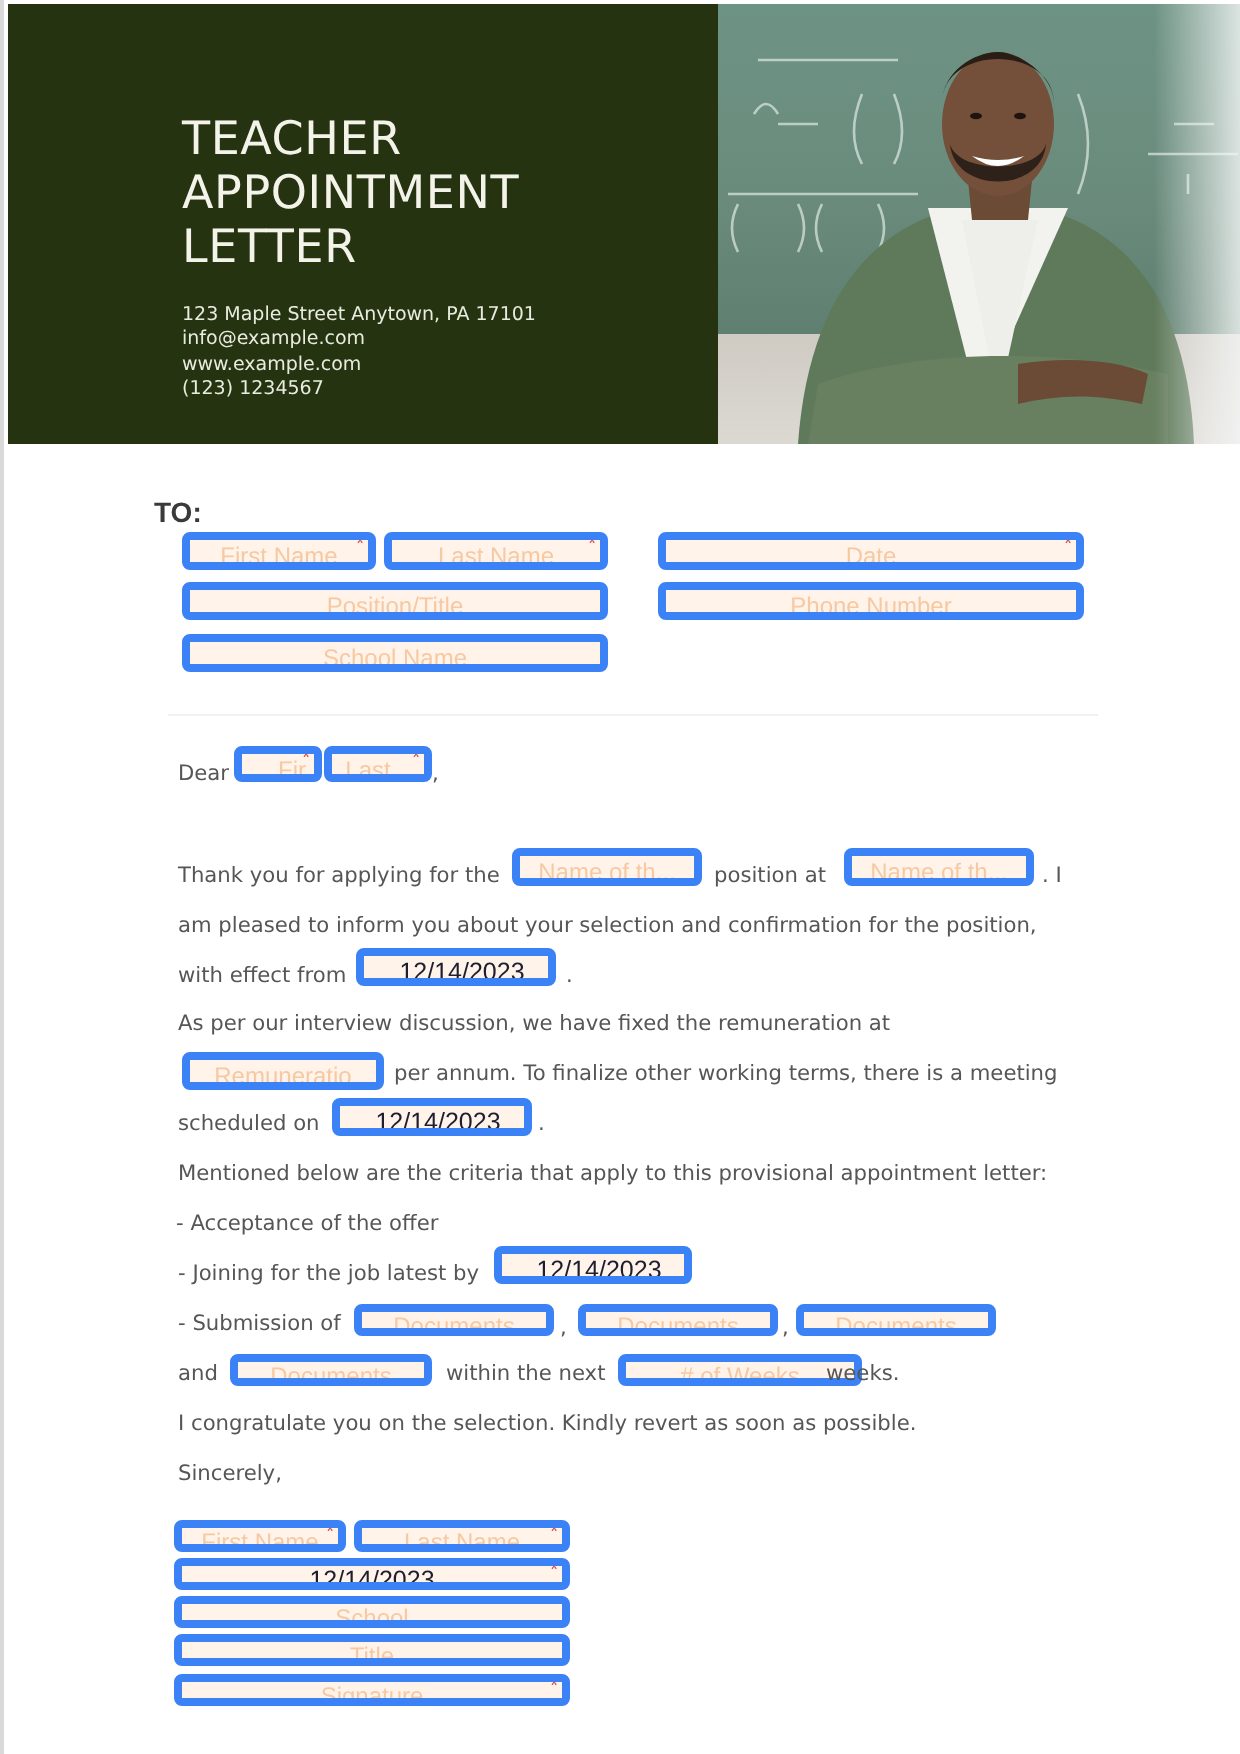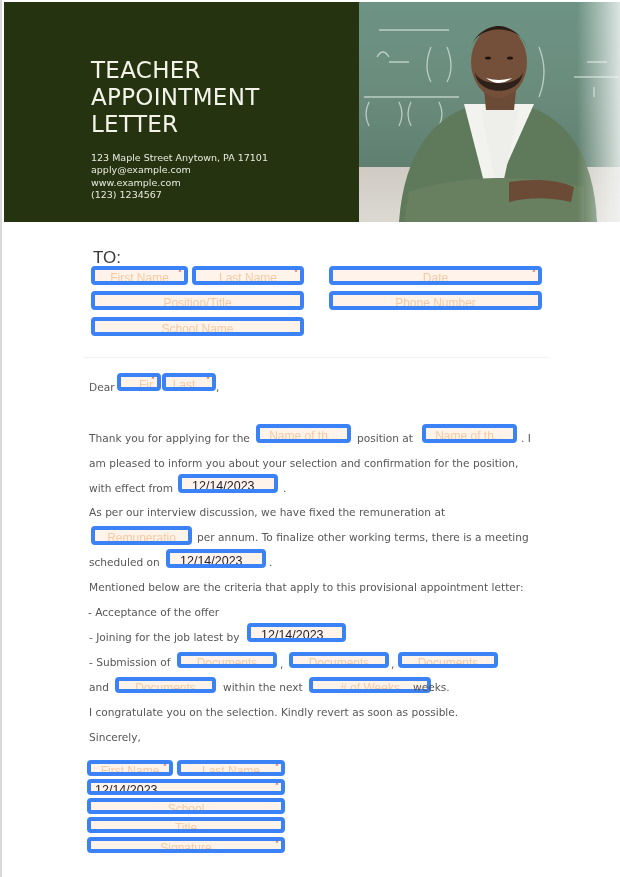--- a/index.html
+++ b/index.html
@@ -10,45 +10,45 @@
   .title div { white-space: nowrap; }
   .contact { position: absolute; left: 89px; top: 152px; color: #e8ebdf; font-size: 9.5px; line-height: 12.3px; }
   .contact div { white-space: nowrap; }
 
   .photo { position: absolute; left: 357px; top: 2px; width: 263px; height: 220px; overflow: hidden; background: #6f8f80; }
   .photo .board { position: absolute; left: 0; top: 0; width: 263px; height: 165px; background: linear-gradient(180deg, #6d9384 0%, #6a8b7c 60%, #5f7f70 100%); }
   .photo .ledge { position: absolute; left: 0; top: 165px; width: 263px; height: 55px; background: linear-gradient(180deg, #cfcbc3 0%, #dcd9d3 100%); }
   .photo .fade { position: absolute; right: 0; top: 0; width: 45px; height: 220px; background: linear-gradient(90deg, rgba(255,255,255,0) 0%, rgba(245,247,247,0.85) 100%); }
   .photo svg { position: absolute; left: 0; top: 0; }
 
-  .to-label { position: absolute; left: 91px; top: 248px; font-family: "Liberation Sans", sans-serif; font-weight: normal; font-size: 17px; color: #3a3a3a; }
+  .to-label { position: absolute; left: 75px; top: 248px; font-family: "Liberation Sans", sans-serif; font-weight: bold; font-size: 14px; color: #3a3a3a; }
 
   .field { position: absolute; box-sizing: border-box; border: 4px solid #3b82f6; border-radius: 4px; background: #fff3ea; font-family: "Liberation Sans", sans-serif; font-size: 12px; color: #f6c9a3; text-align: center; line-height: 17px; height: 19px; white-space: nowrap; overflow: hidden; padding: 0 4px; }
-  .field.filled { color: #1e1e2e; text-align: left; font-size: 12.5px; padding-left: 10px; line-height: 16px; }
+  .field.filled { color: #1e1e2e; text-align: center; font-size: 12.5px; padding-left: 10px; line-height: 16px; }
   .field .req { position: absolute; right: 2px; top: -3px; color: #d9534f; font-size: 10px; line-height: 12px; }
 
   .divider { position: absolute; left: 82px; top: 357px; width: 465px; height: 1px; background: #f1f1f1; }
 
   .text { position: absolute; font-family: "DejaVu Sans", sans-serif; font-size: 10.6px; color: #565656; white-space: nowrap; line-height: 14px; }
 </style>
 </head>
 <body>
 
 <div class="page">
 
   <div class="header-panel">
   </div>
   <div class="title">
     <div>TEACHER</div>
     <div>APPOINTMENT</div>
     <div>LETTER</div>
   </div>
   <div class="contact">
     <div>123 Maple Street Anytown, PA 17101</div>
-    <div>apply@example.com</div>
+    <div>info@example.com</div>
     <div>www.example.com</div>
     <div>(123) 1234567</div>
   </div>
 
   <div class="photo">
     <div class="board"></div>
     <div class="ledge"></div>
     <svg width="263" height="220" viewBox="0 0 263 220">
 
       <g stroke="#dfe9e3" stroke-width="1.3" fill="none" opacity="0.7">

